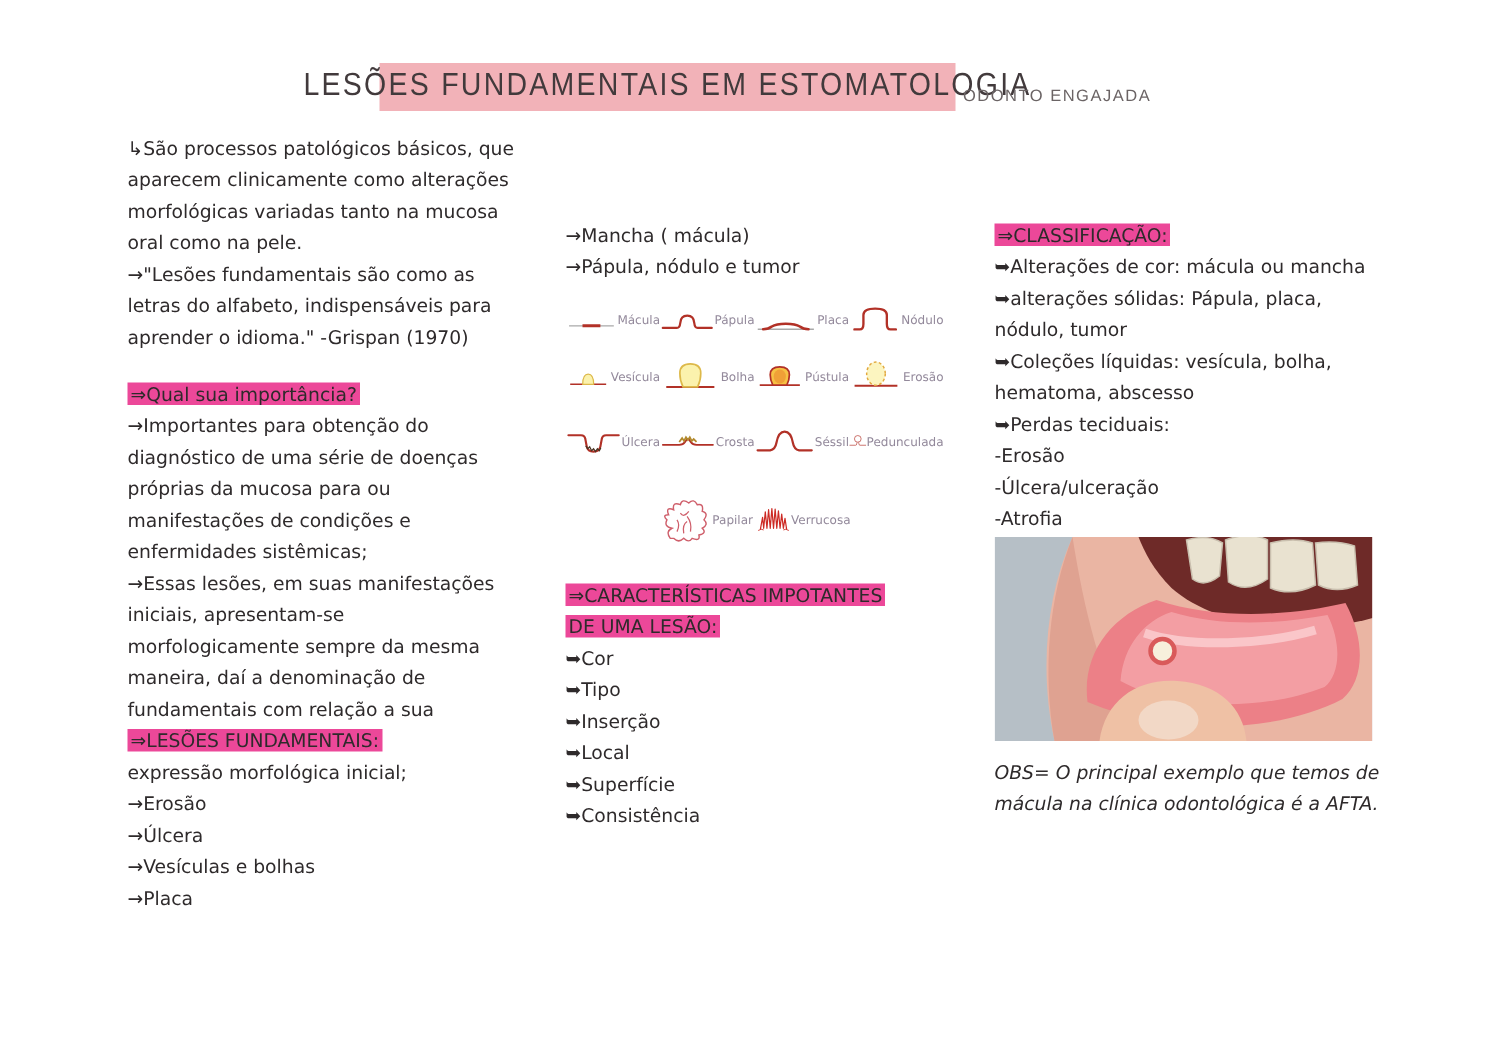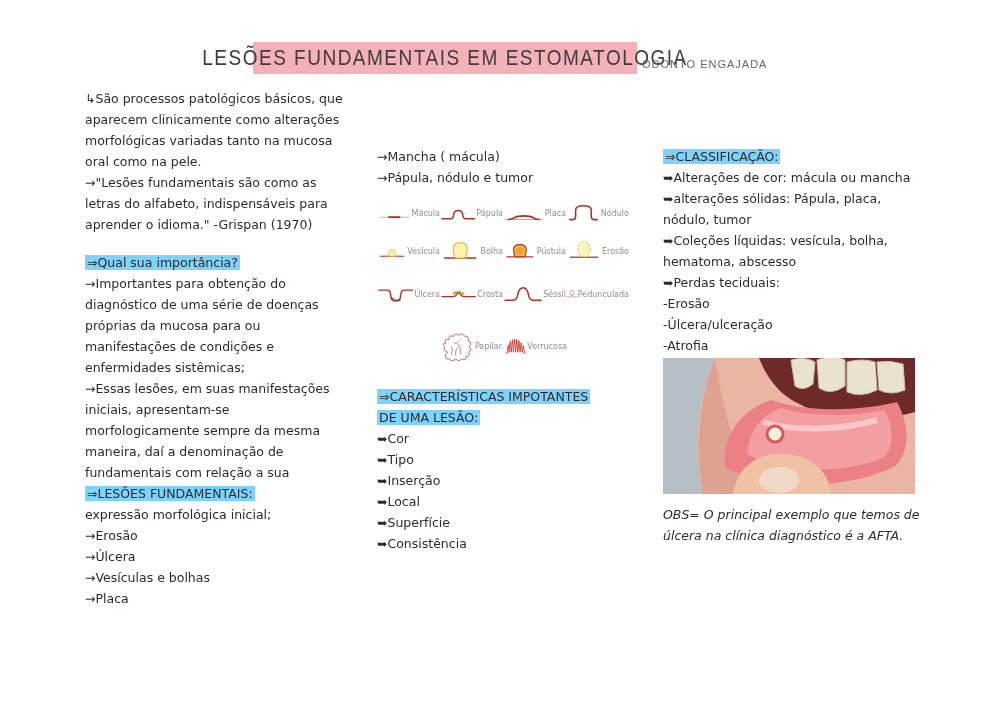--- a/index.html
+++ b/index.html
@@ -12,21 +12,21 @@
               color:#423a3c;white-space:nowrap;transform:scaleY(1.12);}
   .brand{position:absolute;left:642px;top:58px;font-family:"Liberation Sans",sans-serif;
          font-size:11px;letter-spacing:1px;color:#6b6465;white-space:nowrap;}
   
   .col{position:absolute;font-size:12.5px;line-height:21px;}
   .col-left{left:85px;top:88px;width:262px;}
   .col-mid{left:377px;top:146px;width:262px;}
   .col-right{left:663px;top:146px;width:272px;}
   .ln{white-space:nowrap;height:21px;}
   .gap-top{margin-top:17px;}
-  .hl{background:#7dd3fc;padding:0 2px;-webkit-box-decoration-break:clone;box-decoration-break:clone;}
+  .hl{background:#ec4899;padding:0 2px;-webkit-box-decoration-break:clone;box-decoration-break:clone;}
   
   .diagram{margin-top:8px;width:252px;}
   .drow{display:flex;margin-bottom:3px;}
   .drow-last{justify-content:center;gap:2px;}
   .dcell{width:63px;display:flex;flex-direction:row;align-items:center;}
   .dcell svg{display:block;}
   .dlabel{font-size:8px;color:#93899b;margin-top:1px;white-space:nowrap;}
   .heading-block{margin-top:13px;}
   
   .photo{margin-top:2px;width:252px;height:136px;overflow:hidden;}
@@ -227,17 +227,17 @@
         <path d="M100,64 C130,74 180,72 214,62" stroke="#fbd0d2" stroke-width="6" fill="none" opacity="0.8"></path>
         <circle cx="112" cy="76" r="8" fill="#f7f0dc"></circle>
         <circle cx="112" cy="76" r="8" fill="none" stroke="#d95a5a" stroke-width="3"></circle>
         <path d="M70,136 C74,108 96,94 122,96 C150,98 166,114 168,136 Z" fill="#efc1a5"></path>
         <ellipse cx="116" cy="122" rx="20" ry="13" fill="#f2d8c6"></ellipse>
       </svg>
     </div>
 
     <div class="obs">
       <div class="ln">OBS= O principal exemplo que temos de</div>
-      <div class="ln">úlcera na clínica diagnóstico é a AFTA.</div>
+      <div class="ln">mácula na clínica odontológica é a AFTA.</div>
     </div>
   </div>
 
 </div>
 
 </body></html>

